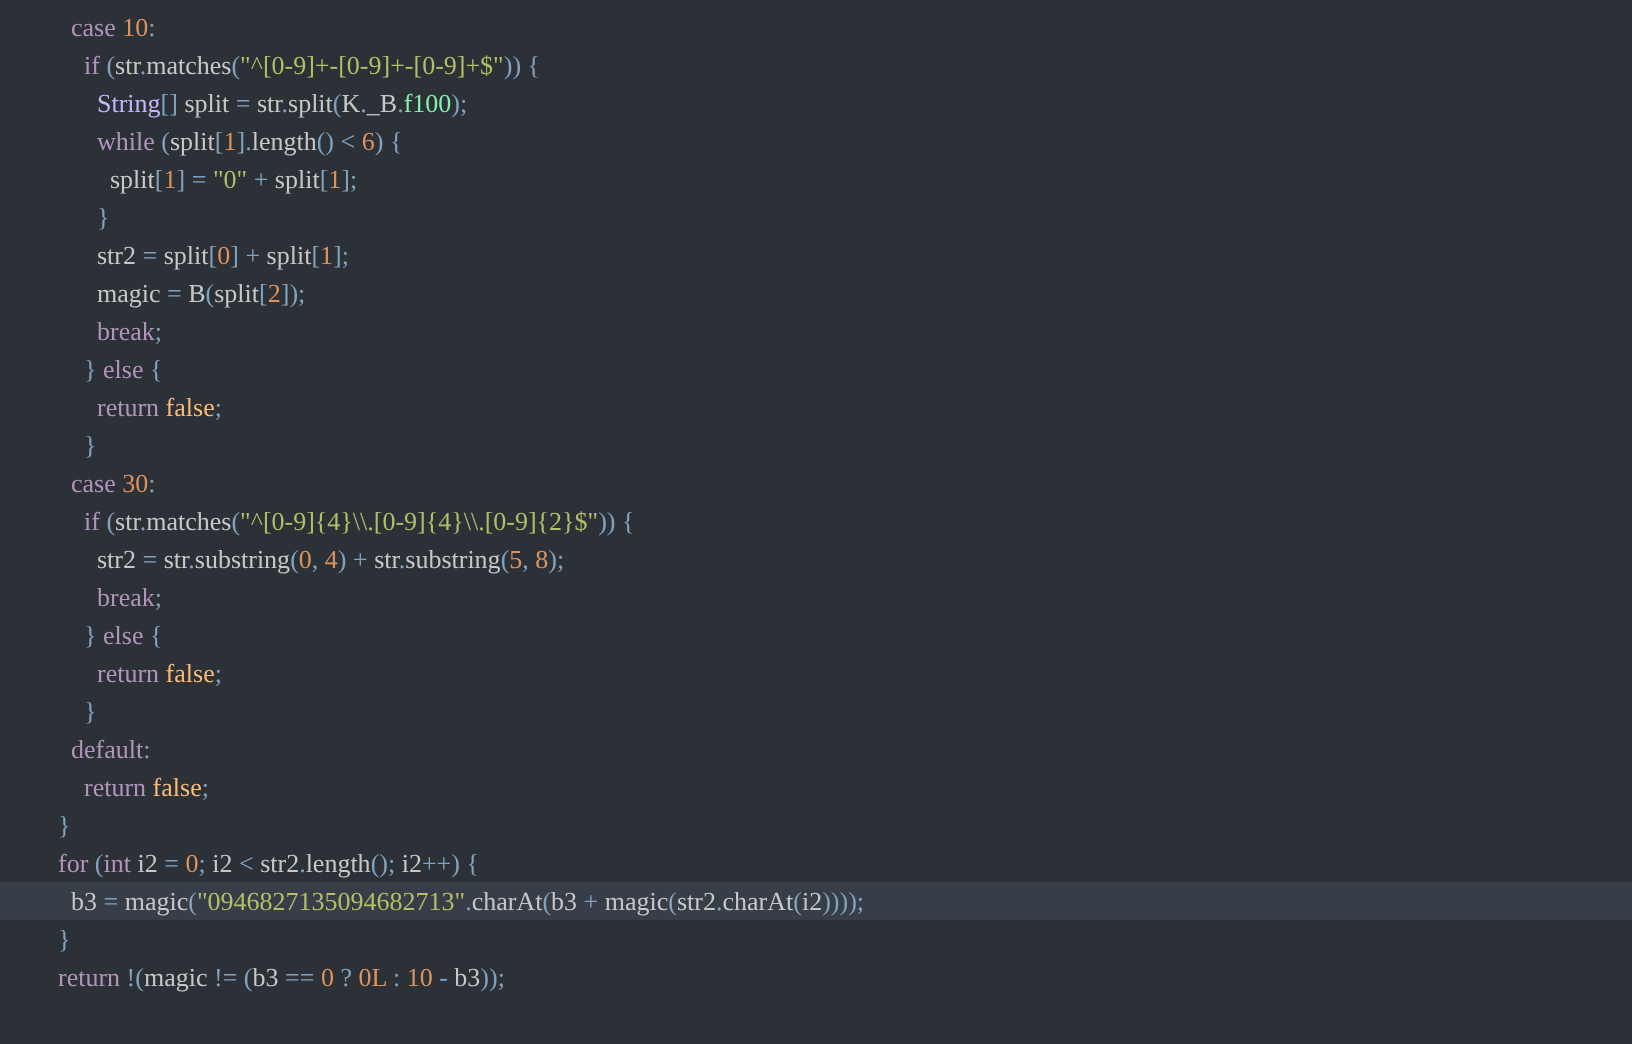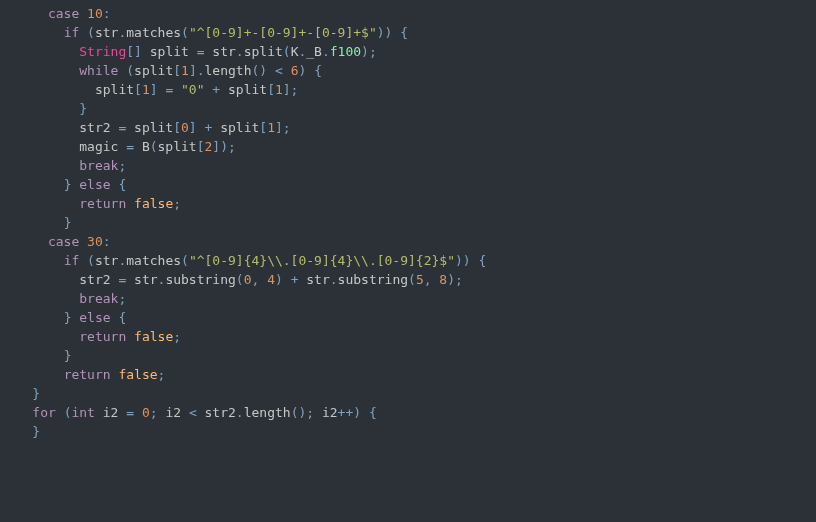--- a/index.html
+++ b/index.html
@@ -7,29 +7,29 @@
     background: #2b3137;
     font-family: 'Menlo', 'Monaco', 'Consolas', monospace;
     font-size: 13px;
     line-height: 19px;
     color: #c5c8c6;
     width: 816px;
     height: 522px;
     overflow: hidden;
     padding-top: 4px;
   }
-  .line { white-space: pre; padding-left: 1px; }
+  .line { white-space: pre; padding-left: 16px; font-family: Liberation Serif, serif; }
   .hl-line { background: #373e47; }
   .kw { color: #b294bb; }
   .num { color: #de935f; }
   .str { color: #b5bd68; }
   .pun { color: #81a2be; font-weight: normal; }
   .op { color: #81a2be; }
   .member { color: #86efac; }
-  .type { color: #ec4899; }
+  .type { color: #c4b5fd; }
   .bool { color: #fdba74; }
 </style>
 </head>
 <body>
 
 <div>
 <div class="line">      <span class="kw">case</span> <span class="num">10</span><span class="pun">:</span></div>
 <div class="line">        <span class="kw">if</span> <span class="pun">(</span>str<span class="pun">.</span>matches<span class="pun">(</span><span class="str">"^[0-9]+-[0-9]+-[0-9]+$"</span><span class="pun">))</span> <span class="pun">{</span></div>
 <div class="line">          <span class="type">String</span><span class="pun">[]</span> split <span class="op">=</span> str<span class="pun">.</span>split<span class="pun">(</span>K<span class="pun">.</span>_B<span class="pun">.</span><span class="member">f100</span><span class="pun">);</span></div>
 <div class="line">          <span class="kw">while</span> <span class="pun">(</span>split<span class="pun">[</span><span class="num">1</span><span class="pun">].</span>length<span class="pun">()</span> <span class="op">&lt;</span> <span class="num">6</span><span class="pun">)</span> <span class="pun">{</span></div>
@@ -41,17 +41,20 @@
 <div class="line">        <span class="pun">}</span> <span class="kw">else</span> <span class="pun">{</span></div>
 <div class="line">          <span class="kw">return</span> <span class="bool">false</span><span class="pun">;</span></div>
 <div class="line">        <span class="pun">}</span></div>
 <div class="line">      <span class="kw">case</span> <span class="num">30</span><span class="pun">:</span></div>
 <div class="line">        <span class="kw">if</span> <span class="pun">(</span>str<span class="pun">.</span>matches<span class="pun">(</span><span class="str">"^[0-9]{4}\\.[0-9]{4}\\.[0-9]{2}$"</span><span class="pun">))</span> <span class="pun">{</span></div>
 <div class="line">          str2 <span class="op">=</span> str<span class="pun">.</span>substring<span class="pun">(</span><span class="num">0</span><span class="pun">,</span> <span class="num">4</span><span class="pun">)</span> <span class="op">+</span> str<span class="pun">.</span>substring<span class="pun">(</span><span class="num">5</span><span class="pun">,</span> <span class="num">8</span><span class="pun">);</span></div>
 <div class="line">          <span class="kw">break</span><span class="pun">;</span></div>
 <div class="line">        <span class="pun">}</span> <span class="kw">else</span> <span class="pun">{</span></div>
 <div class="line">          <span class="kw">return</span> <span class="bool">false</span><span class="pun">;</span></div>
 <div class="line">        <span class="pun">}</span></div>
+<div class="line">      <span class="kw">default</span><span class="pun">:</span></div>
 <div class="line">        <span class="kw">return</span> <span class="bool">false</span><span class="pun">;</span></div>
 <div class="line">    <span class="pun">}</span></div>
 <div class="line">    <span class="kw">for</span> <span class="pun">(</span><span class="kw">int</span> i2 <span class="op">=</span> <span class="num">0</span><span class="pun">;</span> i2 <span class="op">&lt;</span> str2<span class="pun">.</span>length<span class="pun">();</span> i2<span class="op">++</span><span class="pun">)</span> <span class="pun">{</span></div>
+<div class="line hl-line">      b3 <span class="op">=</span> magic<span class="pun">(</span><span class="str">"0946827135094682713"</span><span class="pun">.</span>charAt<span class="pun">(</span>b3 <span class="op">+</span> magic<span class="pun">(</span>str2<span class="pun">.</span>charAt<span class="pun">(</span>i2<span class="pun">))));</span></div>
 <div class="line">    <span class="pun">}</span></div>
+<div class="line">    <span class="kw">return</span> <span class="op">!</span><span class="pun">(</span>magic <span class="op">!=</span> <span class="pun">(</span>b3 <span class="op">==</span> <span class="num">0</span> <span class="op">?</span> <span class="num">0L</span> <span class="op">:</span> <span class="num">10</span> <span class="op">-</span> b3<span class="pun">));</span></div>
 </div>
 
 </body></html>

